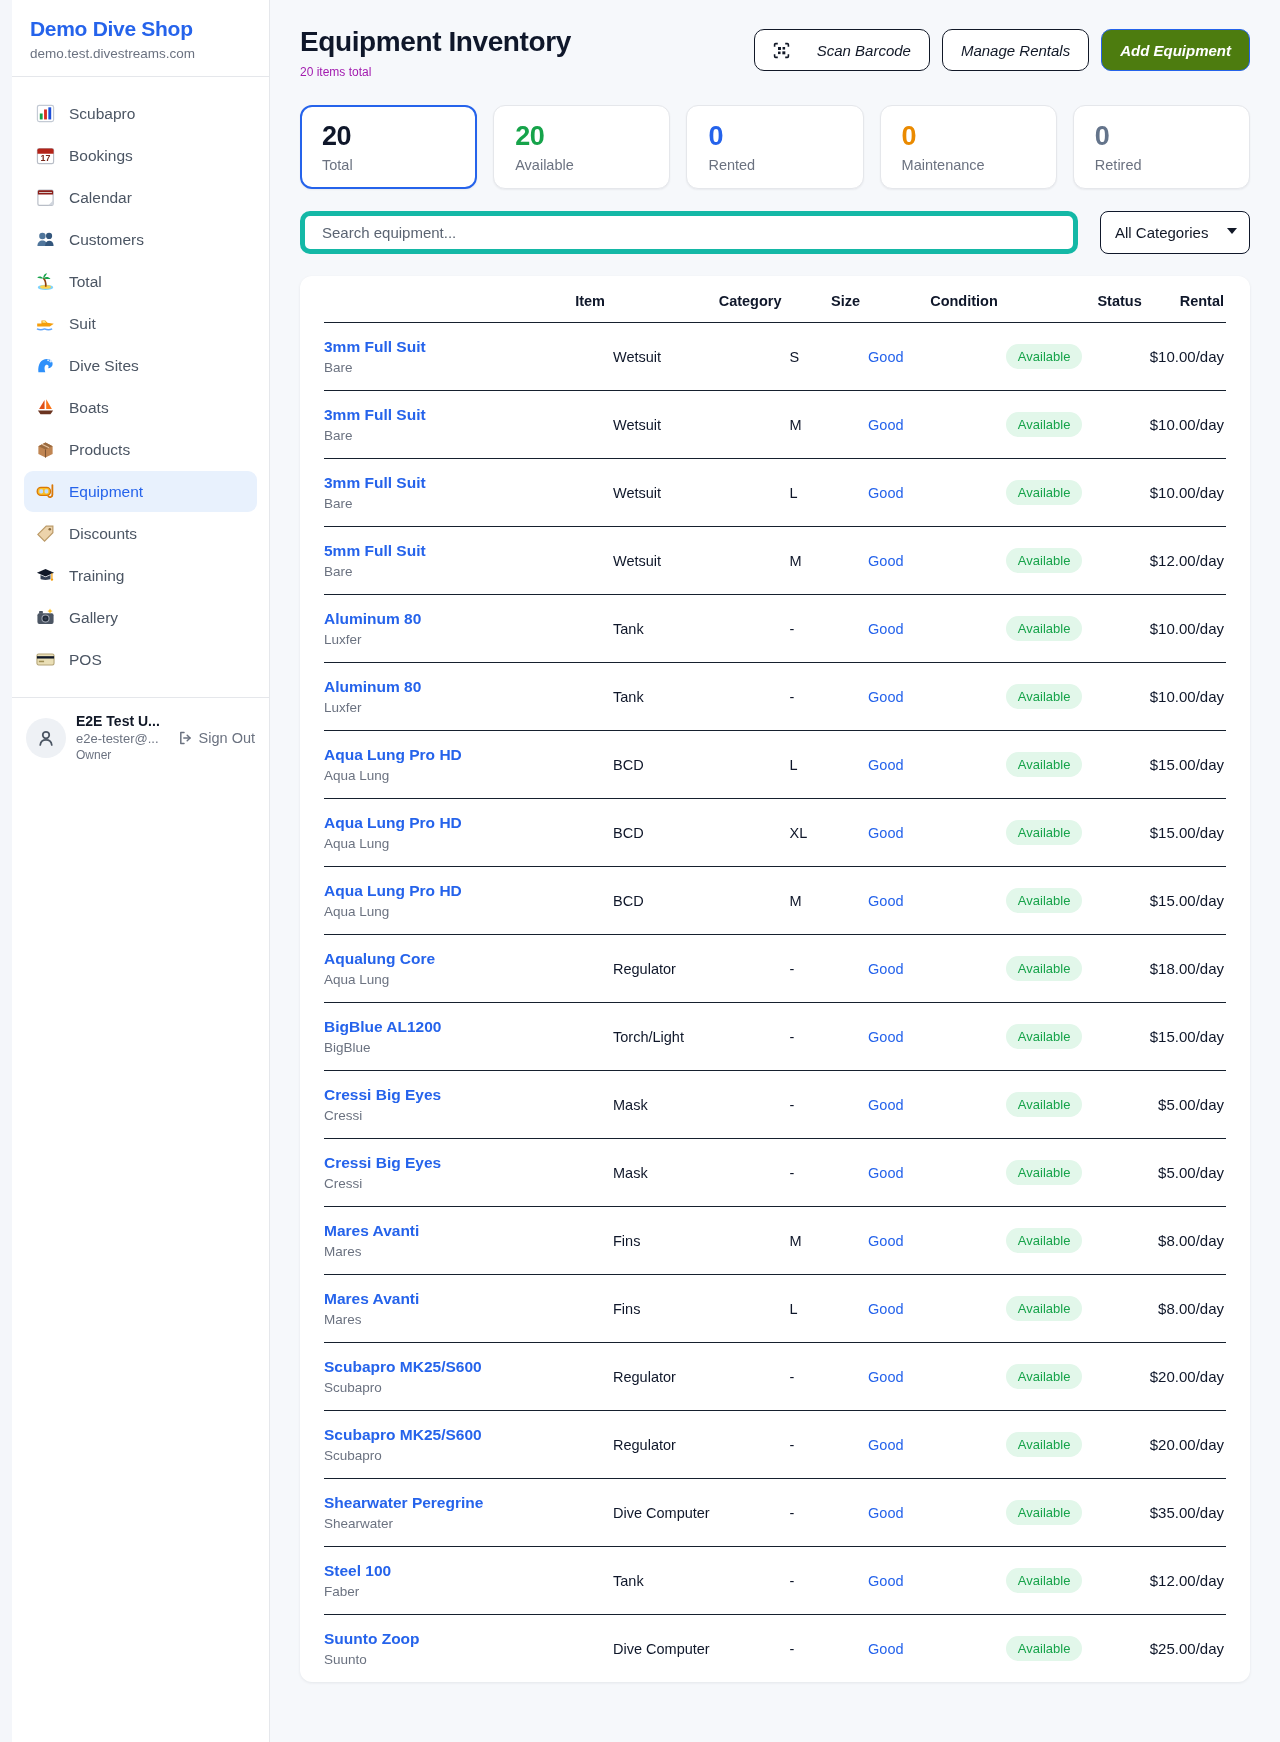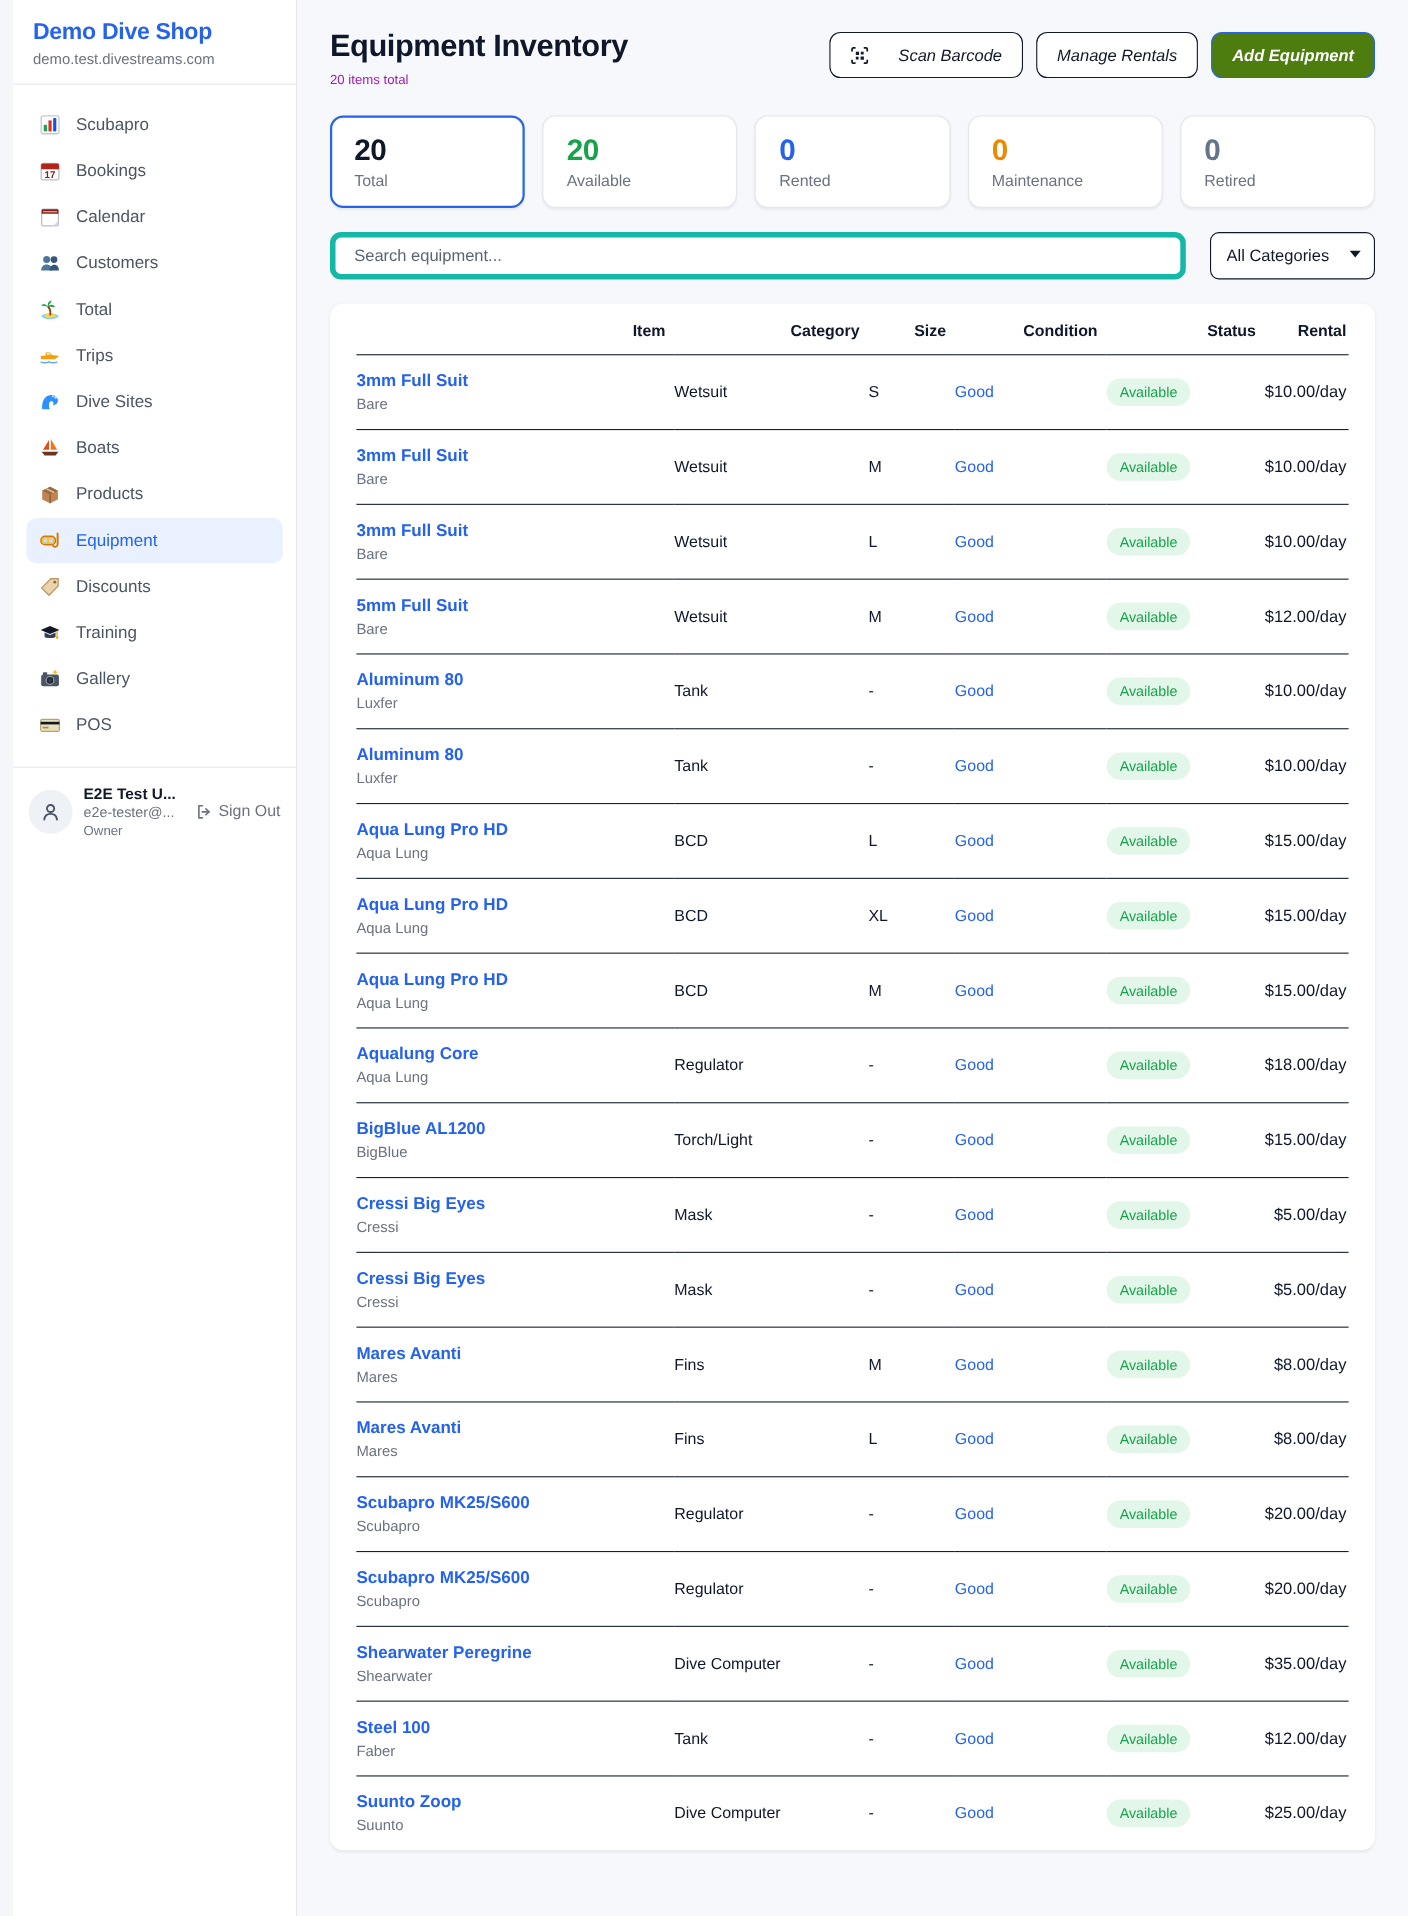--- a/index.html
+++ b/index.html
@@ -131,21 +131,21 @@
         <span>Total</span>
       </div>
       <div class="nav-item">
         <span class="icon">
           <svg viewBox="0 0 16 16">
             <path d="M1 10.6h10.6L15 8.2l-5.4-.8-1.8-2H4.6v2.6H1z" fill="#f59e0b"></path>
             <path d="M5.4 5.8h2l1.4 1.6H5.4z" fill="#fde68a"></path>
             <path d="M.8 12.6c2 .9 4.4.9 6.4 0 2 .9 4.4.9 6.4 0" stroke="#60a5fa" stroke-width="1.2" fill="none"></path>
           </svg>
         </span>
-        <span>Trips</span>
+        <span>Suit</span>
       </div>
       <div class="nav-item">
         <span class="icon">
           <svg viewBox="0 0 16 16">
             <path d="M2 13.6C1.4 7 4.2 2.6 9.2 2.6c3 0 4.8 1.8 4.8 4.2 0 2.2-1.8 3.6-3.8 3.6.8-1.4.4-2.8-.8-3-1.6-.3-3 1.4-1.6 6.2z" fill="#2e90fa"></path>
             <circle cx="12.4" cy="4.4" r="1" fill="#d6e9ff"></circle>
             <circle cx="10.2" cy="3.6" r=".8" fill="#d6e9ff"></circle>
           </svg>
         </span>
         <span>Dive Sites</span>

